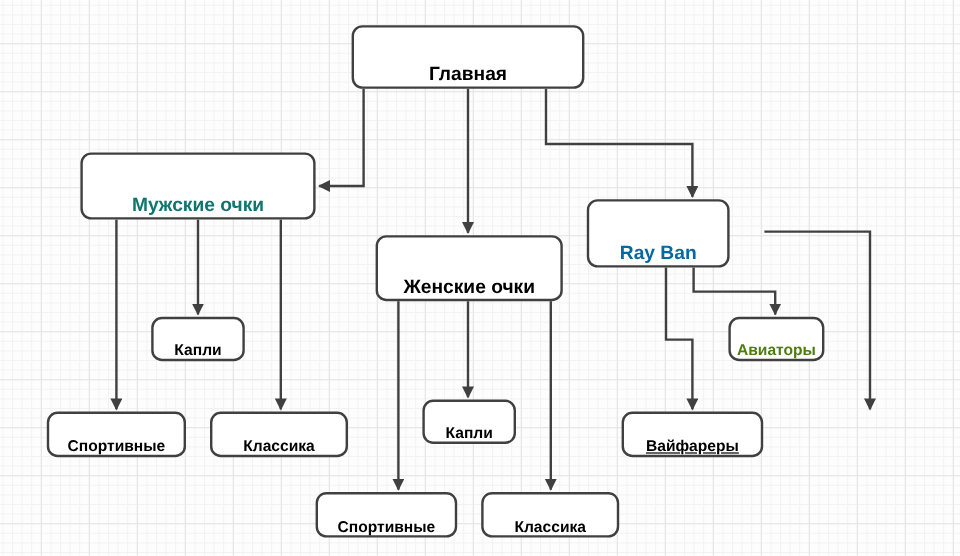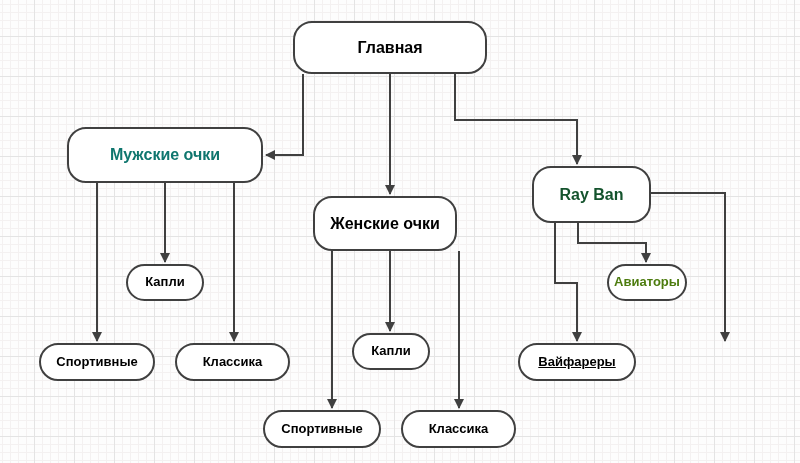--- a/index.html
+++ b/index.html
@@ -27,23 +27,23 @@
     left: 0;
     top: 0;
     width: 800px;
     height: 463px;
   }
   .node {
     position: absolute;
     box-sizing: border-box;
     background: #ffffff;
     border: 2px solid #404040;
-    border-radius: 19px;
+    border-radius: 9px;
     display: flex;
-    align-items: center;
+    align-items: flex-end;
     justify-content: center;
     text-align: center;
     font-weight: bold;
     color: #000000;
     line-height: 1.1;
     white-space: nowrap;
   }
 </style>
 </head>
 <body>
@@ -68,24 +68,24 @@
       <path d="M555,223 L555,283 L577,283 L577,341" fill="none" stroke="#404040" stroke-width="2" marker-end="url(#arrowhead)"></path>
       <path d="M637,193 L725,193 L725,341" fill="none" stroke="#404040" stroke-width="2" marker-end="url(#arrowhead)"></path>
     </svg>
 
   <div class="node" style="left: 293px; top: 21px; width: 194px; height: 53px; font-size: 16px; background: rgb(255, 255, 255); border-color: rgb(64, 64, 64); color: rgb(0, 0, 0);">
       <span>Главная</span>
     </div>
   <div class="node" style="left: 67px; top: 127px; width: 196px; height: 56px; font-size: 16px; background: rgb(255, 255, 255); border-color: rgb(64, 64, 64); color: #0f766e;">
       <span>Мужские очки</span>
     </div>
-  <div class="node" style="left: 313px; top: 196px; width: 144px; height: 55px; font-size: 16px; background: rgb(255, 255, 255); border-color: rgb(64, 64, 64); color: rgb(0, 0, 0);">
+  <div class="node" style="left: 313px; top: 196px; width: 156px; height: 55px; font-size: 16px; background: rgb(255, 255, 255); border-color: rgb(64, 64, 64); color: rgb(0, 0, 0);">
       <span>Женские очки</span>
     </div>
-  <div class="node" style="left: 532px; top: 166px; width: 119px; height: 57px; font-size: 16px; background: rgb(255, 255, 255); border-color: rgb(64, 64, 64); color: #14532d;">
+  <div class="node" style="left: 489px; top: 166px; width: 119px; height: 57px; font-size: 16px; background: rgb(255, 255, 255); border-color: rgb(64, 64, 64); color: #0369a1;">
       <span>Ray Ban</span>
     </div>
   <div class="node" style="left: 126px; top: 264px; width: 78px; height: 37px; font-size: 13px; background: rgb(255, 255, 255); border-color: rgb(64, 64, 64); color: rgb(0, 0, 0);">
       <span>Капли</span>
     </div>
   <div class="node" style="left: 39px; top: 343px; width: 116px; height: 38px; font-size: 13px; background: rgb(255, 255, 255); border-color: rgb(64, 64, 64); color: rgb(0, 0, 0);">
       <span>Спортивные</span>
     </div>
   <div class="node" style="left: 175px; top: 343px; width: 115px; height: 38px; font-size: 13px; background: rgb(255, 255, 255); border-color: rgb(64, 64, 64); color: rgb(0, 0, 0);">
       <span>Классика</span>

